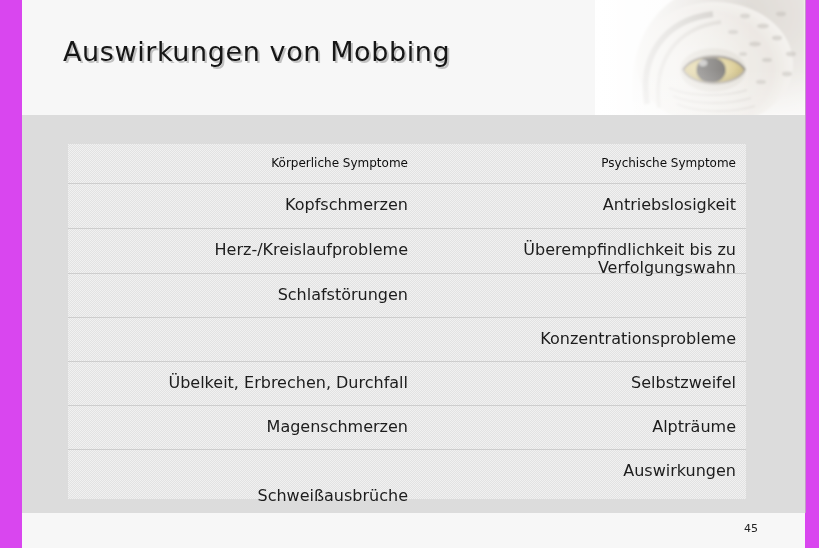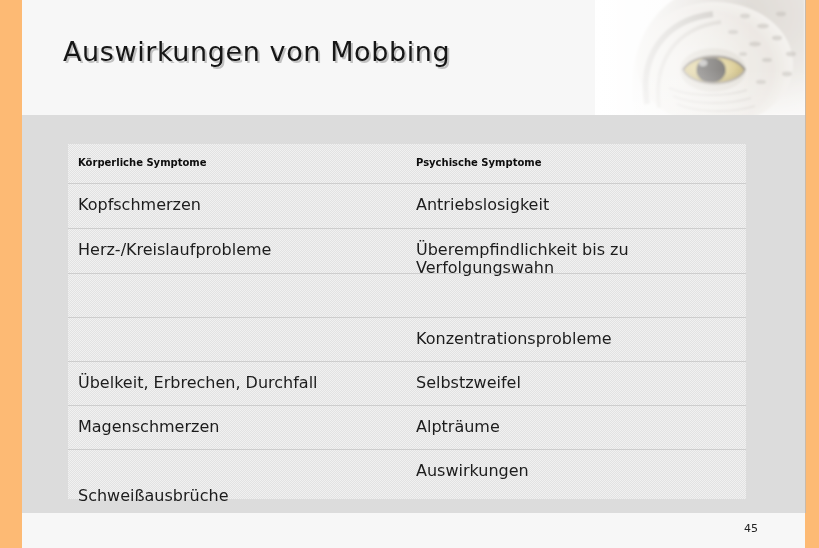--- a/index.html
+++ b/index.html
@@ -13,21 +13,22 @@
     overflow: hidden;
     font-family: "DejaVu Sans", sans-serif;
   }
 
   
   #slide-root {
     position: absolute;
     left: 0; top: 0;
     width: 819px;
     height: 548px;
-    background: #fdba74;
+    background: #d946ef;
+    text-align: right;
   }
 
   
   .page-edge-rule {
     position: absolute;
     left: 805px;
     top: 0;
     width: 1px;
     height: 513px;
     background: #b8b8b8;
@@ -115,22 +116,22 @@
     padding: 0;
     color: #1c1c1c;
     font-size: 16px;
     line-height: 18px;
     white-space: pre-line;
   }
   .cell.col-left  { left: 10px;  width: 330px; }
   .cell.col-right { left: 348px; width: 320px; }
 
   .header-row .cell {
-    font-weight: bold;
-    font-size: 10px;
+    font-weight: normal;
+    font-size: 12px;
     color: #0d0d0d;
   }
 
   
   #slide-footer {
     position: absolute;
     left: 22px;
     top: 513px;
     width: 783px;
     height: 35px;
@@ -245,20 +246,21 @@
         <div class="cell col-right" style="top:12px;">Antriebslosigkeit</div>
       </div>
 
       <div class="table-row" style="top:85px; height:45px;">
         <div class="cell col-left" style="top:12px;">Herz-/Kreislaufprobleme</div>
         <div class="cell col-right" style="top:12px;">Überempfindlichkeit bis zu
 Verfolgungswahn</div>
       </div>
 
       <div class="table-row" style="top:130px; height:44px;">
+        <div class="cell col-left" style="top:12px;">Schlafstörungen</div>
       </div>
 
       <div class="table-row" style="top:174px; height:44px;">
         <div class="cell col-right" style="top:12px;">Konzentrationsprobleme</div>
       </div>
 
       <div class="table-row" style="top:218px; height:44px;">
         <div class="cell col-left" style="top:12px;">Übelkeit, Erbrechen, Durchfall</div>
         <div class="cell col-right" style="top:12px;">Selbstzweifel</div>
       </div>

